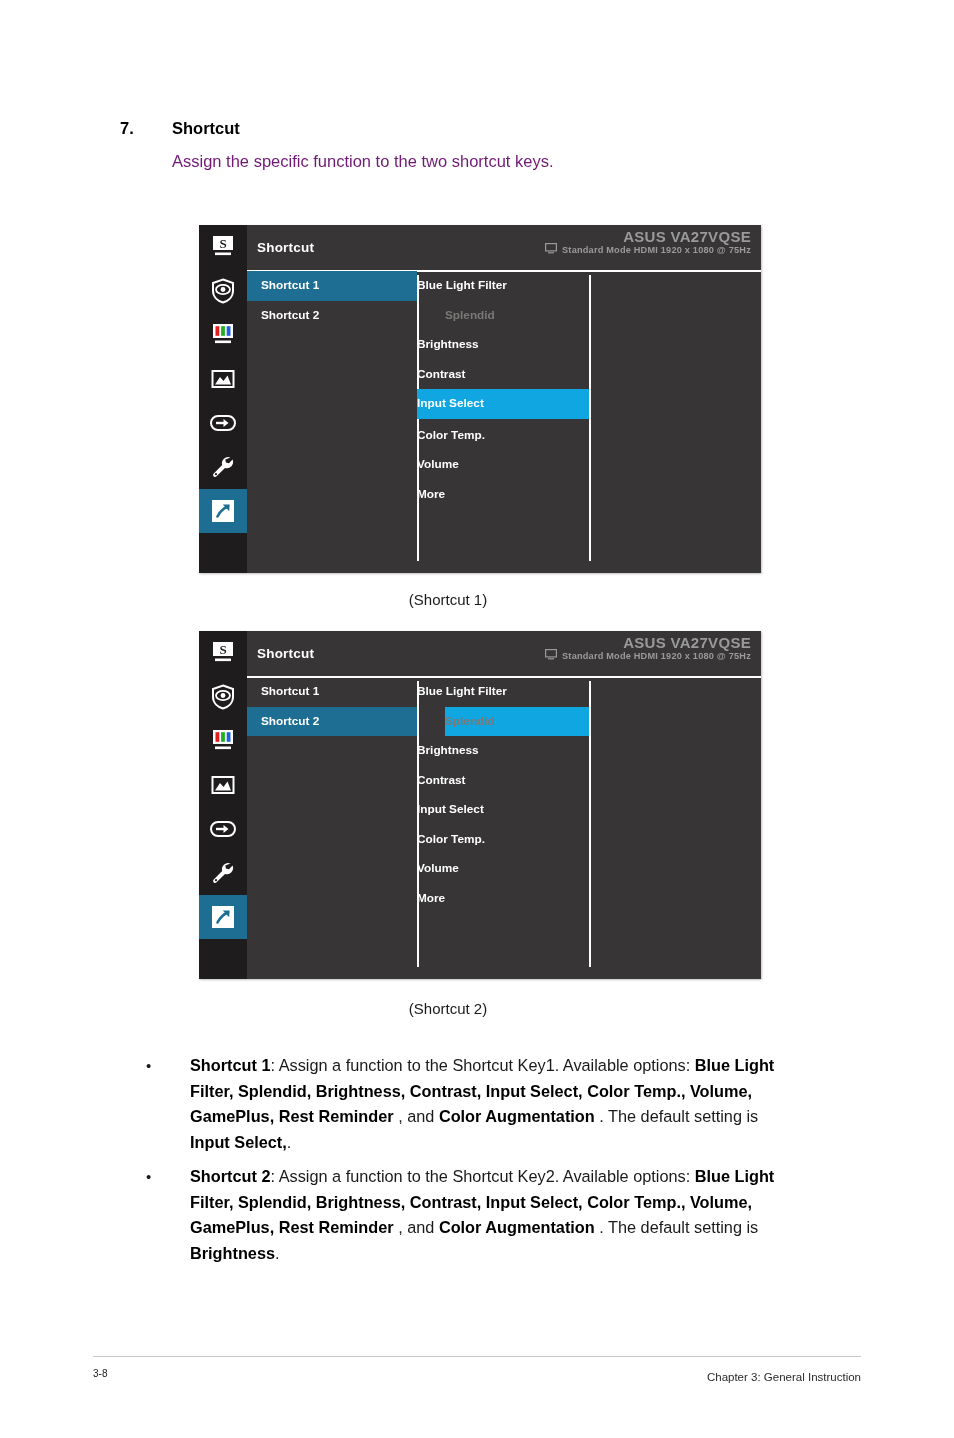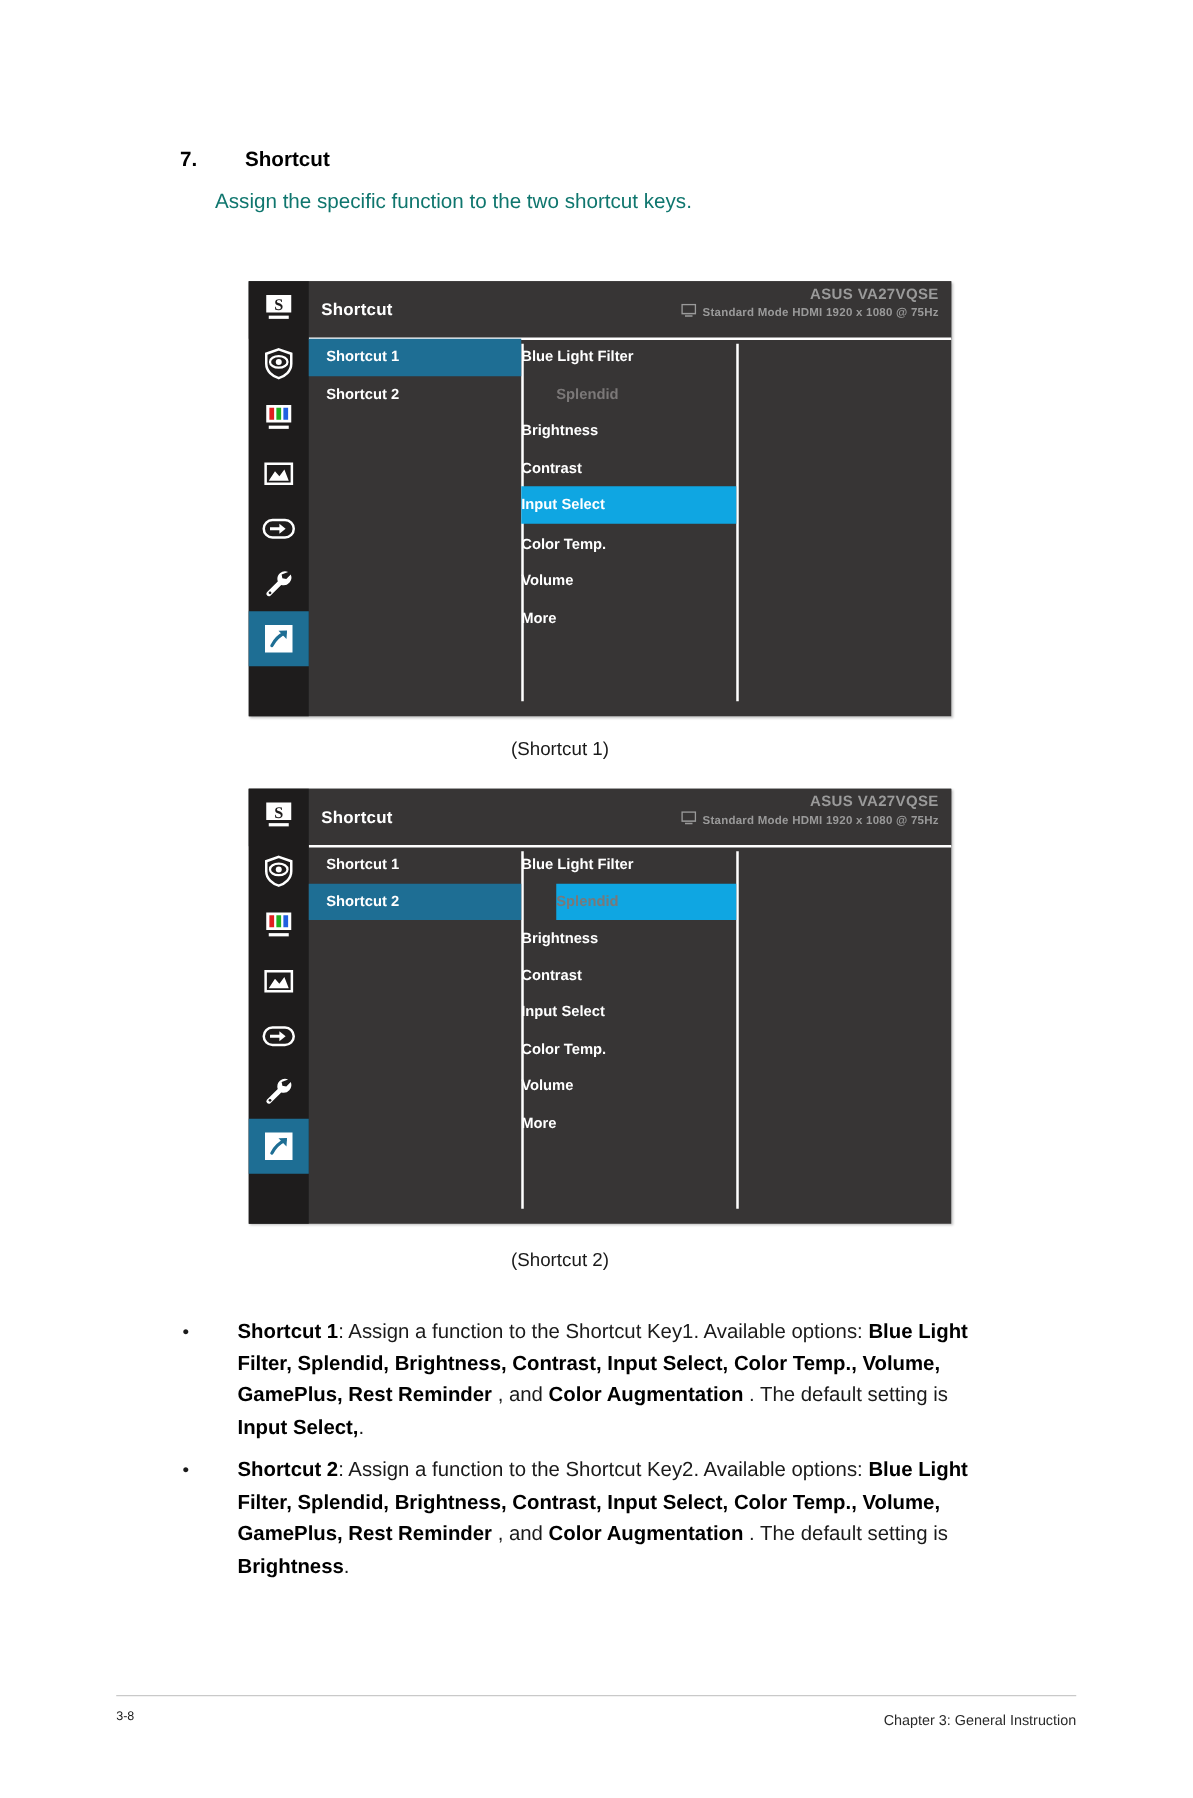--- a/index.html
+++ b/index.html
@@ -18,33 +18,32 @@
 
   
   .doc-heading {
     position: absolute;
     left: 120px;
     top: 119px;
     width: 700px;
     font-size: 16.5px;
     font-weight: bold;
     color: #000;
-    margin-left: 24px;
   }
   .doc-heading .num {
     display: inline-block;
     width: 52px;
   }
   .doc-intro {
     position: absolute;
     left: 172px;
     top: 152px;
     width: 700px;
     font-size: 16.5px;
-    color: #0f766e;
+    color: #701a75;
   }
 
   
   .osd {
     position: absolute;
     left: 199px;
     width: 562px;
     background: #373535;
     box-shadow: 1px 1px 2px rgba(0,0,0,0.25);
   }
@@ -62,21 +61,21 @@
     top: 15px;
     font-size: 13.5px;
     font-weight: bold;
     color: #ffffff;
     letter-spacing: 0.2px;
   }
   .osd-head-model {
     position: absolute;
     right: 10px;
     top: 3px;
-    font-size: 12px;
+    font-size: 15px;
     font-weight: bold;
     color: #9a9a9a;
     letter-spacing: 0.3px;
   }
   .osd-head-mode {
     position: absolute;
     right: 10px;
     top: 18px;
     font-size: 9.2px;
     font-weight: bold;

